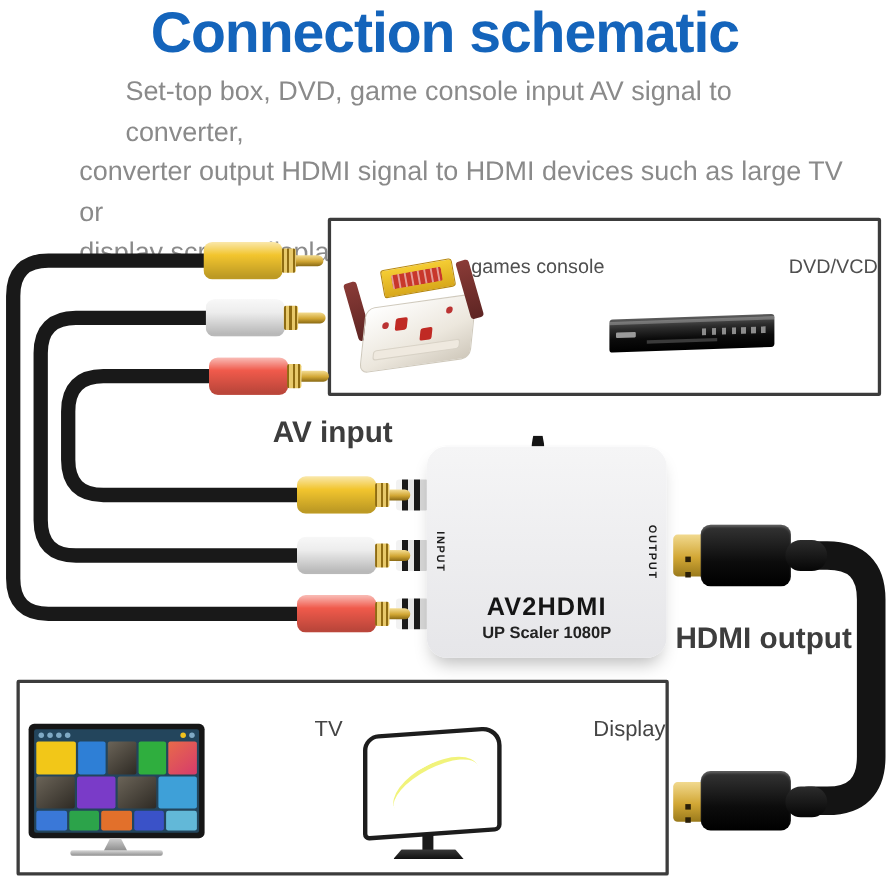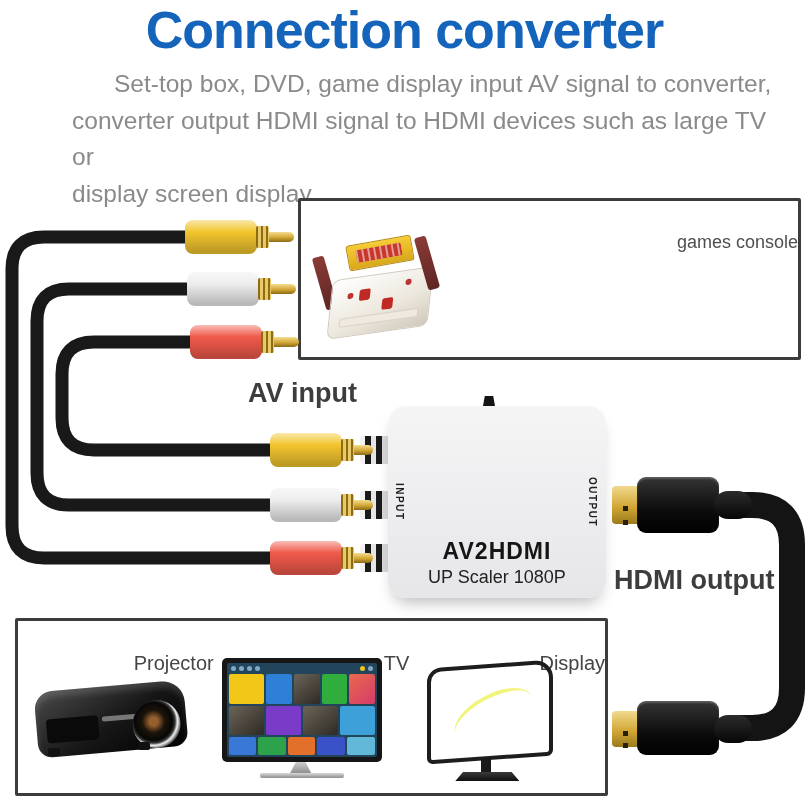--- a/index.html
+++ b/index.html
@@ -129,21 +129,21 @@
   .converter{position:absolute;left:388px;top:405px;width:218px;height:193px;z-index:40;
     border-radius:18px;background:linear-gradient(180deg,#f5f5f6,var(--converter-bg,#e6e6e9));
     box-shadow:0 10px 16px -6px rgba(0,0,0,.28), inset 0 1px 0 #fff;}
   .converter-notch{position:absolute;left:95px;top:-9px;width:12px;height:10px;background:#141414;
     clip-path:polygon(15% 0,85% 0,100% 100%,0 100%);}
   .converter-brand{position:absolute;left:0;top:44px;width:100%;text-align:center;
     font-size:27px;font-weight:900;letter-spacing:3px;color:#121212;}
   .converter-model{position:absolute;left:0;top:133px;width:100%;text-align:center;
     font-size:23px;font-weight:800;letter-spacing:1px;color:#151515;}
   .converter-sub{position:absolute;left:0;top:162px;width:100%;text-align:center;
-    font-size:18px;font-weight:400;color:#222;}
+    font-size:15px;font-weight:700;color:#222;}
   .v-text{position:absolute;writing-mode:vertical-rl;font-size:10px;font-weight:700;letter-spacing:1.5px;color:#1d1d1d;}
   .v-input{left:6px;top:78px;}
   .v-output{right:8px;top:72px;}
   
   .hdmi-conn{position:absolute;z-index:45;}
   .hdmi-tongue{position:absolute;left:0;top:9px;width:27px;height:38px;border-radius:4px 0 0 4px;
     background:linear-gradient(180deg,#f1d98e,var(--gold,#d2a735) 55%,#9a7a1c);}
   .hdmi-dot{position:absolute;left:11px;width:5px;height:5px;background:#2a1f08;}
   .hdmi-dot.t{top:20px;} .hdmi-dot.b{top:34px;}
   .hdmi-body{position:absolute;left:25px;top:0;width:82px;height:56px;border-radius:9px;
@@ -158,24 +158,24 @@
   
   .conn-label{position:absolute;z-index:50;font-size:27px;font-weight:600;color:var(--label-dark,#3d3d3d);}
   .av-input-label{left:248px;top:378px;}
   .hdmi-output-label{left:614px;top:565px;}
 </style>
 </head>
 <body>
 
 <div class="canvas">
 
-  <h1 class="title">Connection converter</h1>
+  <h1 class="title">Connection schematic</h1>
 
   <div class="desc">
-    <div class="line-0">Set-top box, DVD, game display input AV signal to converter,</div>
+    <div class="line-0">Set-top box, DVD, game console input AV signal to converter,</div>
     <div>converter output HDMI signal to HDMI devices such as large TV or</div>
     <div>display screen display.</div>
   </div>
 
   <div class="devices-box top-box">
     <div class="device">
       <div class="device-art">
         <div class="console-rail left"></div>
         <div class="console-base">
           <div class="console-btn b1"></div>
@@ -184,20 +184,31 @@
           <div class="console-dot d2"></div>
           <div class="console-stripe"></div>
         </div>
         <div class="console-cart">
           <div class="cart-label"></div>
         </div>
         <div class="console-rail right"></div>
       </div>
       <div class="device-label">games console</div>
     </div>
+    <div class="device">
+      <div class="device-art">
+        <div class="dvd-body">
+          <div class="dvd-shine"></div>
+          <div class="dvd-brand"></div>
+          <div class="dvd-btns"></div>
+          <div class="dvd-tray"></div>
+        </div>
+      </div>
+      <div class="device-label">DVD/VCD</div>
+    </div>
   </div>
 
   <svg class="cable-layer" width="809" height="800" viewBox="0 0 809 800">
     <path d="M 200 237 H 44 Q 12 237 12 269 V 526 Q 12 558 44 558 H 282" fill="none" stroke="#191919" stroke-width="13"></path>
     <path d="M 202 289 H 69 Q 37 289 37 321 V 473 Q 37 505 69 505 H 282" fill="none" stroke="#191919" stroke-width="13"></path>
     <path d="M 206 342 H 94 Q 62 342 62 374 V 418 Q 62 450 94 450 H 282" fill="none" stroke="#191919" stroke-width="13"></path>
     <path d="M 730 505 L 752 505 Q 792 505 792 545 L 792 688 Q 792 728 752 728 L 735 728" fill="none" stroke="#141414" stroke-width="26" stroke-linecap="round"></path>
   </svg>
 
   <div class="rca-plug plug-0" style="left:185px;top:220px;">
@@ -259,32 +270,20 @@
       <div class="hdmi-dot t"></div>
         <div class="hdmi-dot b"></div>
     </div>
     <div class="hdmi-body"></div>
     <div class="hdmi-relief"></div>
   </div>
 
   <div class="conn-label hdmi-output-label">HDMI output</div>
 
   <div class="devices-box bottom-box">
-    <div class="device">
-      <div class="device-art">
-        <div class="proj-body">
-          <div class="proj-grill"></div>
-          <div class="proj-band"></div>
-          <div class="proj-lens"></div>
-        </div>
-        <div class="proj-foot f1"></div>
-        <div class="proj-foot f2"></div>
-      </div>
-      <div class="device-label">Projector</div>
-    </div>
     <div class="device">
       <div class="device-art">
         <div class="tv-frame">
           <div class="tv-screen">
             <div class="tv-topbar">
                 <i></i>
                 <i></i>
                 <i></i>
                 <i></i>
                 <i class="sun"></i>

